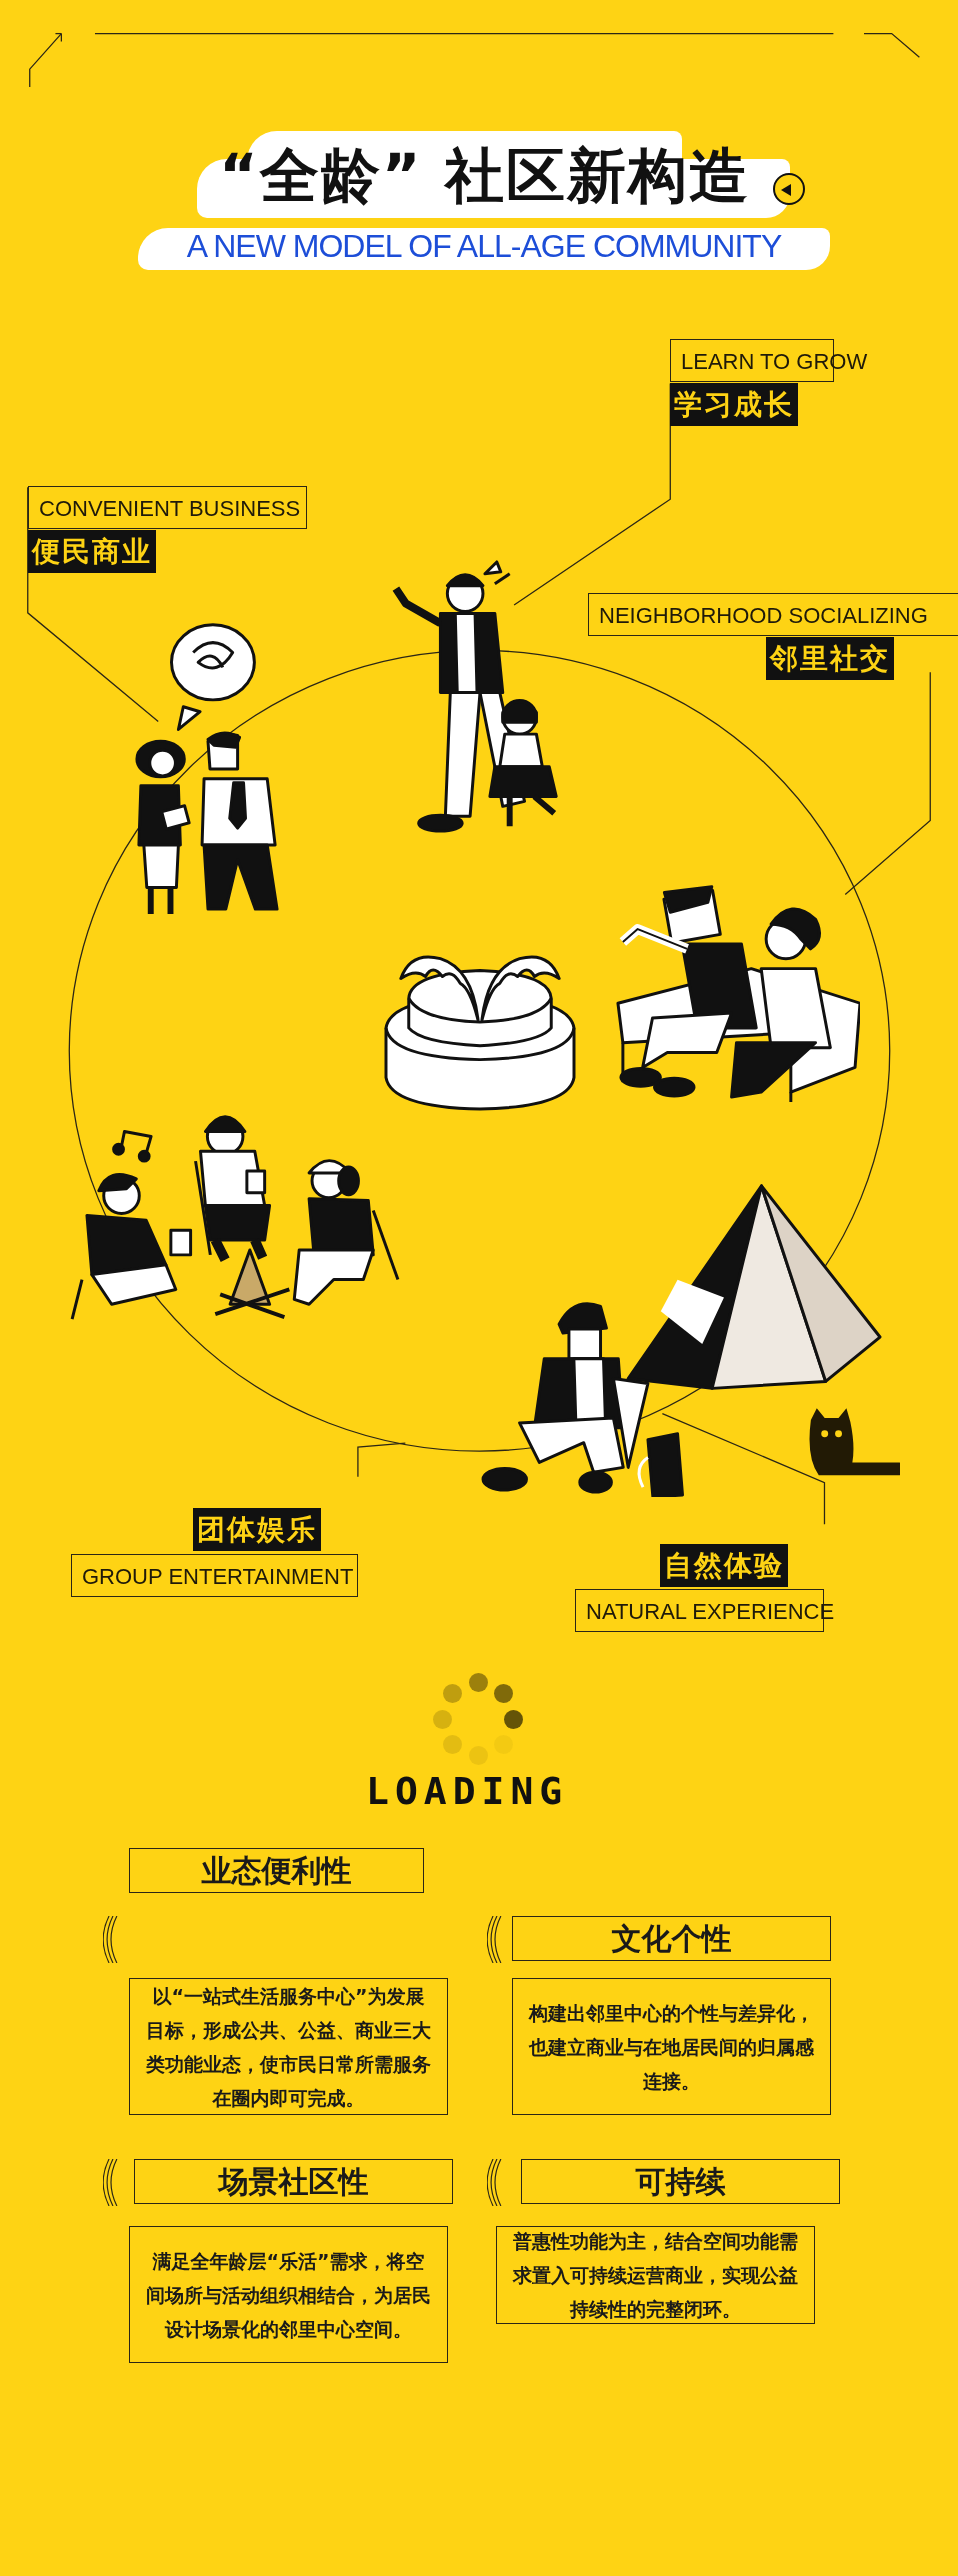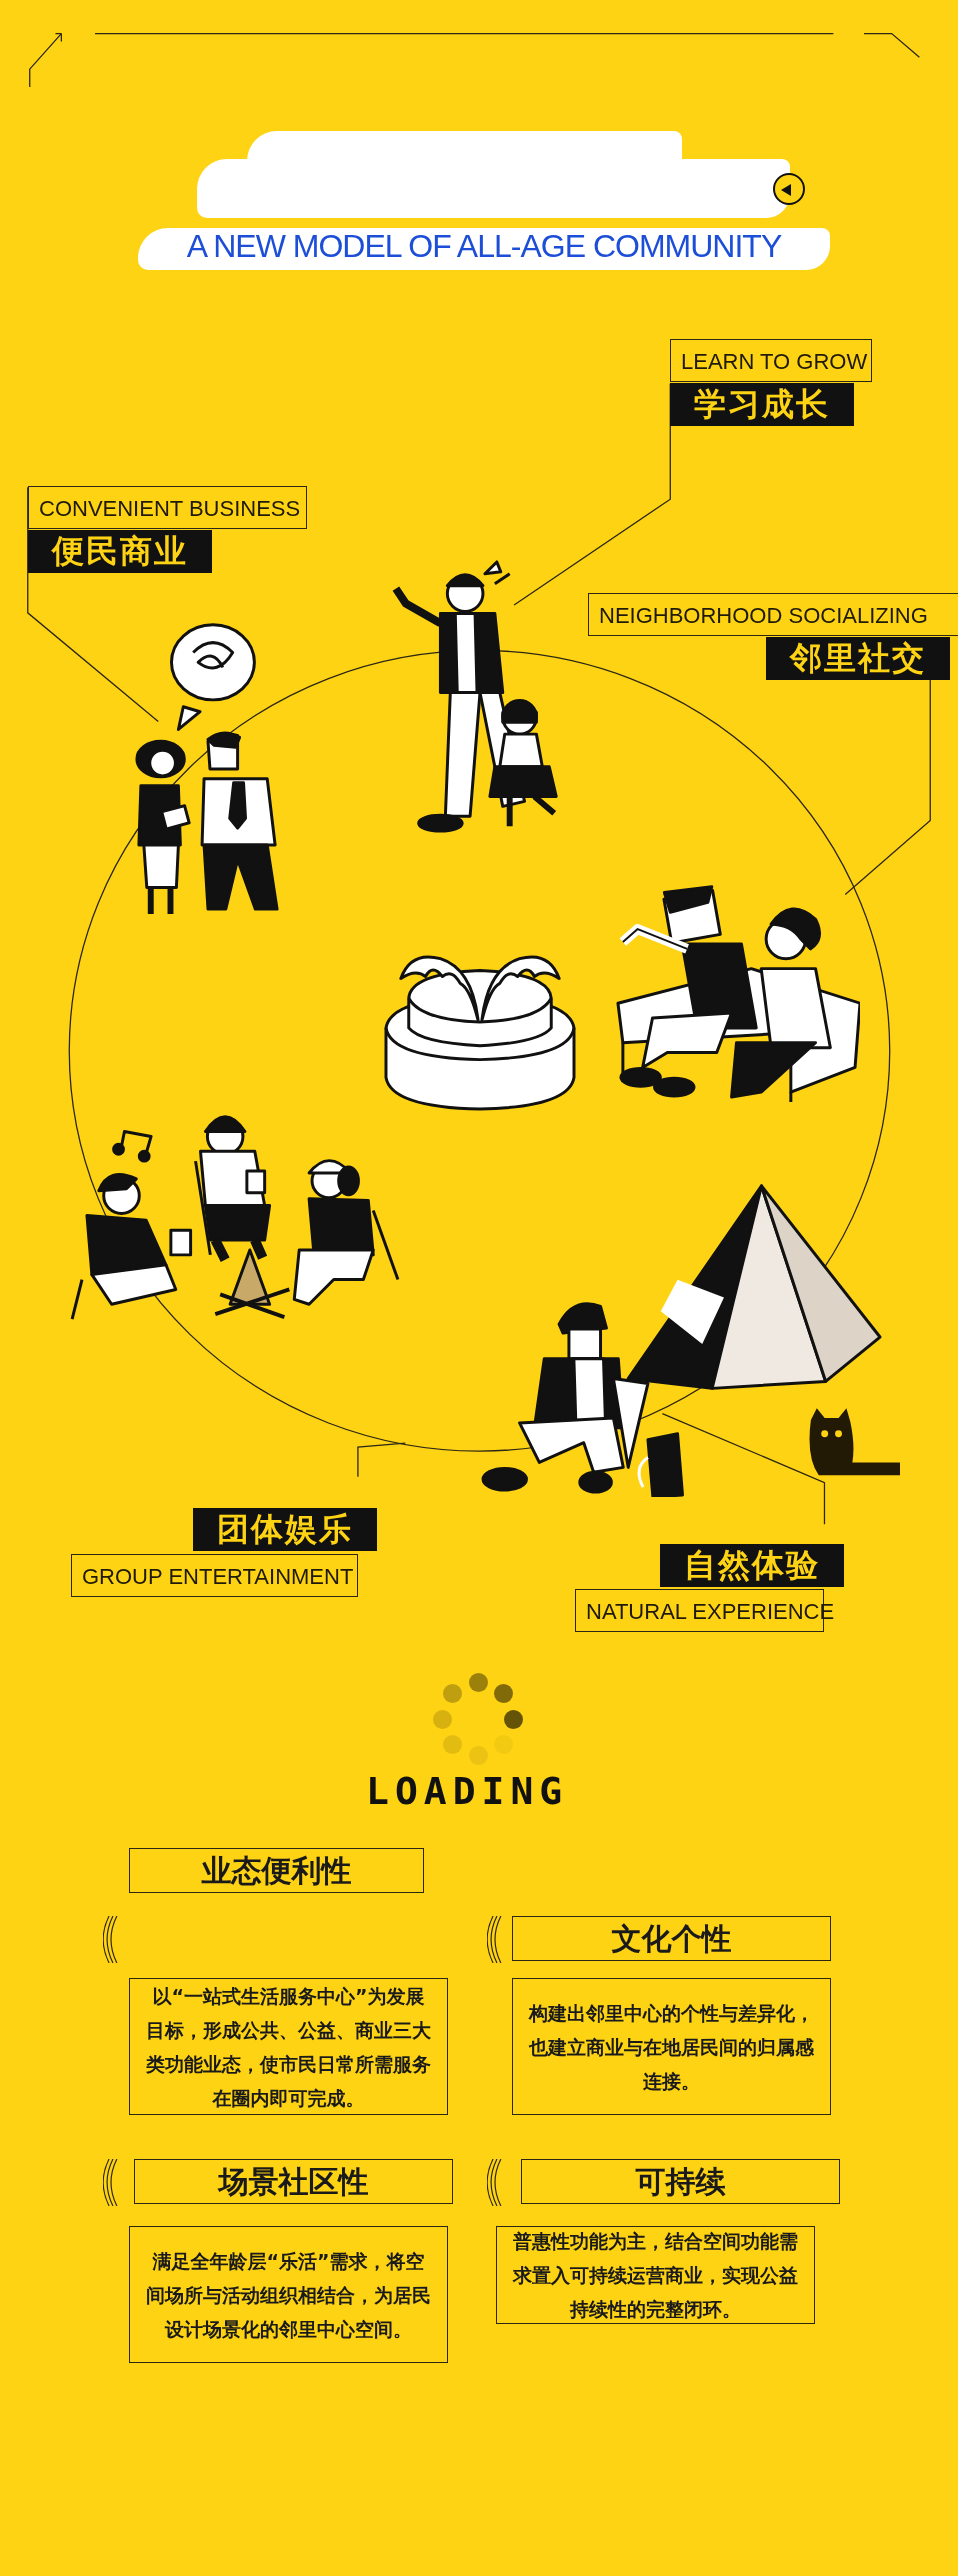--- a/index.html
+++ b/index.html
@@ -18,21 +18,21 @@
   .play-dot { position: absolute; left: 635px; top: 44px; width: 32px; height: 32px; border-radius: 50%;
     background: #fed314; border: 2px solid #111; }
   .play-dot:after { content: ""; position: absolute; left: 6px; top: 9px; border-right: 10px solid #111;
     border-top: 6px solid transparent; border-bottom: 6px solid transparent; }
 
   
   .lbl-en { position: absolute; border: 1.5px solid #2b2616; background: transparent;
     font-family: "Liberation Sans", sans-serif; font-size: 22px; color: #1f1a0a; padding: 0 10px;
     height: 43px; line-height: 43px; white-space: nowrap; }
   .lbl-cn { position: absolute; background: #111; color: #fed314; font-weight: bold;
-    font-size: 32px; padding: 0 24px; height: 43px; line-height: 43px; white-space: nowrap; letter-spacing: 2px; }
+    font-size: 28px; padding: 0 4px; height: 43px; line-height: 43px; white-space: nowrap; letter-spacing: 2px; }
 
   
   .spinner { position: absolute; left: 431px; top: 1673px; width: 95px; height: 95px; }
   .spinner .dot { position: absolute; width: 19px; height: 19px; border-radius: 50%; background: #4a3d05; }
   .loading-text { position: absolute; left: 366px; top: 1769px; width: 237px; text-align: left;
     font-family: "DejaVu Sans Mono", monospace; font-weight: bold; font-size: 38px; letter-spacing: 6px; color: #111; }
 
   
   .feat-title { position: absolute; border: 1.5px solid #2b2616; height: 45px; line-height: 43px;
     text-align: center; font-weight: bold; font-size: 30px; color: #1a1a1a; }
@@ -60,28 +60,29 @@
     <polyline points="941,680 941,830 855,905"></polyline>
     <polyline points="362,1494 362,1464 410,1460"></polyline>
     <polyline points="834,1542 834,1500 670,1430"></polyline>
   </g>
 </svg>
 
 <div class="title-wrap">
   <div class="brush" style="left:109px;top:2px;width:435px;height:87px;"></div>
   <div class="brush" style="left:59px;top:30px;width:593px;height:59px;"></div>
   <div class="brush" style="left:0px;top:99px;width:692px;height:42px;"></div>
+  <div class="title-cn">“全龄” 社区新构造</div>
   <div class="play-dot"></div>
   <div class="title-en">A NEW MODEL OF ALL-AGE COMMUNITY</div>
 </div>
 
 <div class="lbl-en" style="left:28px;top:486px;width:279px;">CONVENIENT BUSINESS</div>
 <div class="lbl-cn" style="left:28px;top:530px;">便民商业</div>
 
-<div class="lbl-en" style="left:670px;top:339px;width:202px;">LEARN TO GROW</div>
+<div class="lbl-en" style="left:670px;top:339px;width:164px;">LEARN TO GROW</div>
 <div class="lbl-cn" style="left:670px;top:383px;">学习成长</div>
 
 <div class="lbl-en" style="left:588px;top:593px;width:403px;">NEIGHBORHOOD SOCIALIZING</div>
 <div class="lbl-cn" style="left:766px;top:637px;">邻里社交</div>
 
 <div class="lbl-cn" style="left:193px;top:1508px;">团体娱乐</div>
 <div class="lbl-en" style="left:71px;top:1554px;width:287px;">GROUP ENTERTAINMENT</div>
 
 <div class="lbl-cn" style="left:660px;top:1544px;">自然体验</div>
 <div class="lbl-en" style="left:575px;top:1589px;width:249px;">NATURAL EXPERIENCE</div>

